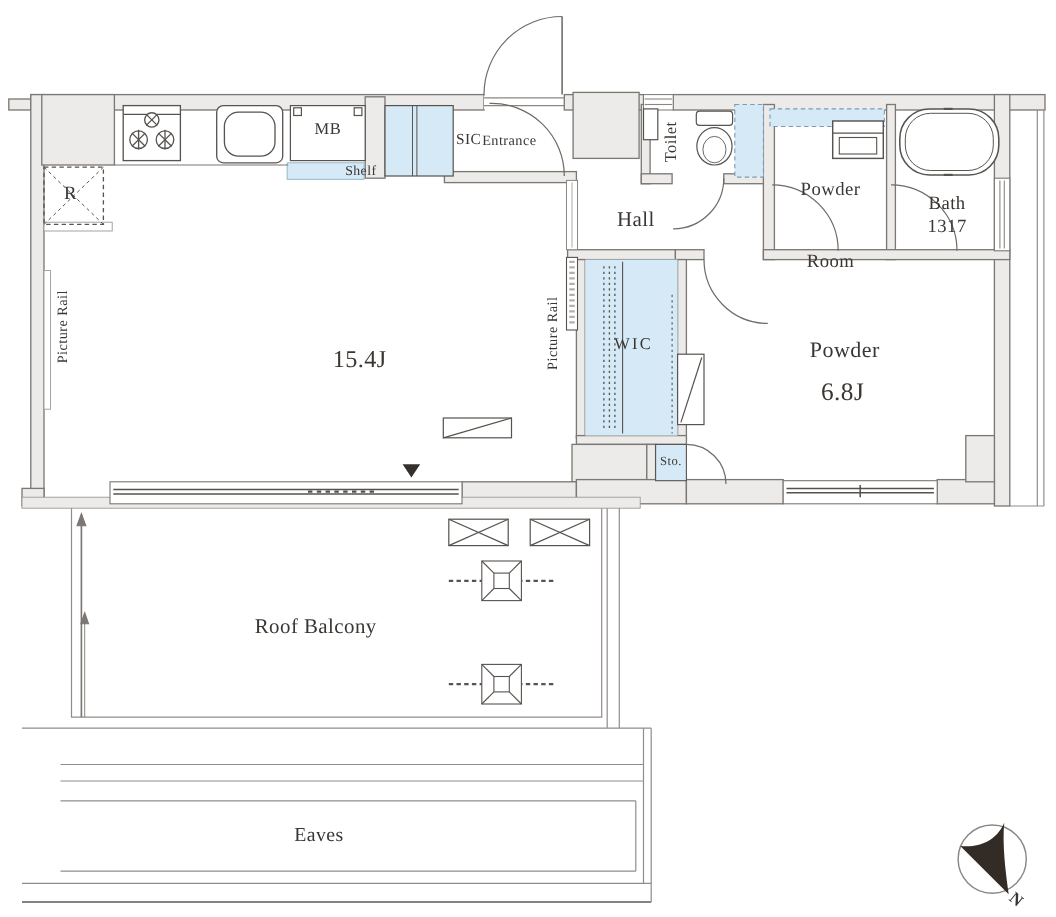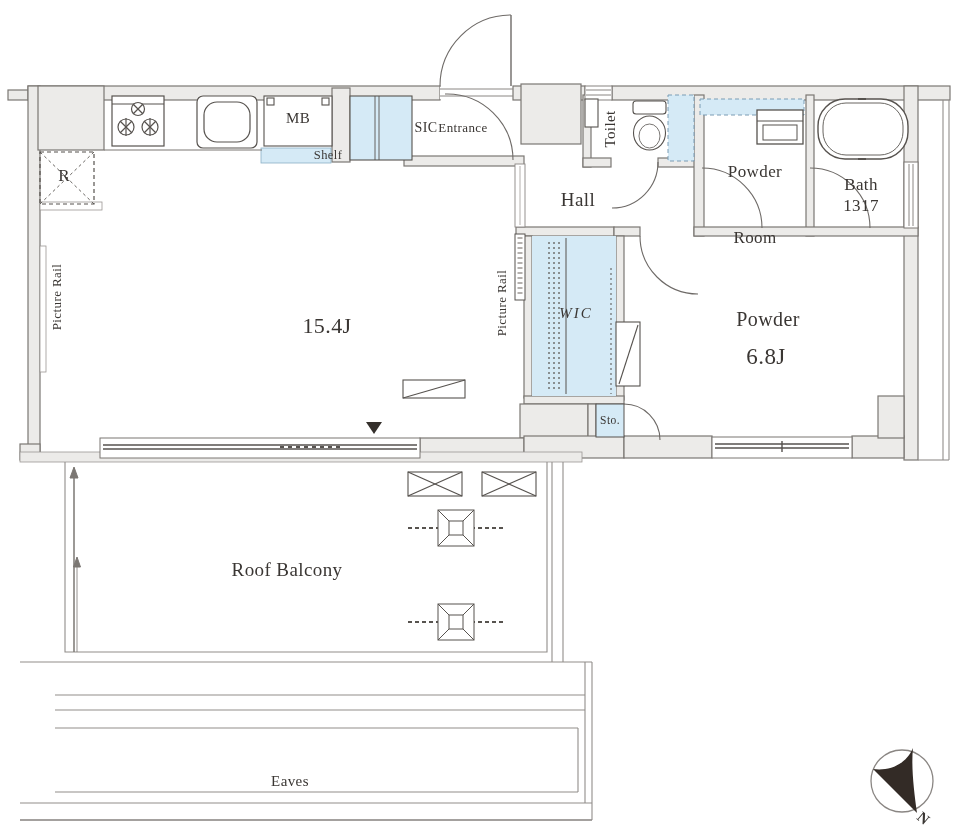--- a/index.html
+++ b/index.html
@@ -256,25 +256,25 @@
   <div class="lbl" style="left:283px;top:326px;font-size:22px;margin-left:44px;">15.4J</div>
   <div class="lbl" style="left:768px;top:319px;font-size:20px;">Powder</div>
   <div class="lbl" style="left:766px;top:357px;font-size:23px;">6.8J</div>
   <div class="lbl" style="left:463px;top:128px;font-size:13px;">Entrance</div>
   <div class="lbl" style="left:578px;top:200px;font-size:19px;">Hall</div>
   <div class="lbl vert" style="left:611px;top:129px;font-size:15px;">Toilet</div>
   <div class="lbl" style="left:755px;top:172px;font-size:17px;">Powder</div>
   <div class="lbl" style="left:755px;top:193px;font-size:17px;margin-top:45px;">Room</div>
   <div class="lbl" style="left:861px;top:185px;font-size:17px;">Bath</div>
   <div class="lbl" style="left:861px;top:206px;font-size:17px;text-align:center;">1317</div>
-  <div class="lbl" style="left:576px;top:314px;font-size:15px;letter-spacing:2px;font-style:italic;">WIC</div>
+  <div class="lbl" style="left:576px;top:314px;font-size:15px;letter-spacing:2px;">WIC</div>
   <div class="lbl" style="left:610px;top:420px;font-size:11.5px;">Sto.</div>
   <div class="lbl" style="left:390px;top:128px;font-size:14px;margin-left:36px;">SIC</div>
   <div class="lbl" style="left:298px;top:119px;font-size:15px;">MB</div>
   <div class="lbl" style="left:296px;top:156px;font-size:12.5px;margin-left:32px;">Shelf</div>
   <div class="lbl" style="left:64px;top:176px;font-size:17px;">R</div>
   <div class="lbl" style="left:287px;top:570px;font-size:19px;">Roof Balcony</div>
-  <div class="lbl" style="left:290px;top:782px;font-size:15px;">Eaves</div>
+  <div class="lbl" style="left:290px;top:759px;font-size:18px;">Eaves</div>
   <div class="lbl vert" style="left:57px;top:297px;font-size:13px;">Picture Rail</div>
   <div class="lbl vert" style="left:502px;top:303px;font-size:13px;">Picture Rail</div>
   <div class="lbl nlab" style="left:923px;top:819px;font-size:15px;">N</div>
 
 </div>
 
 </body></html>

